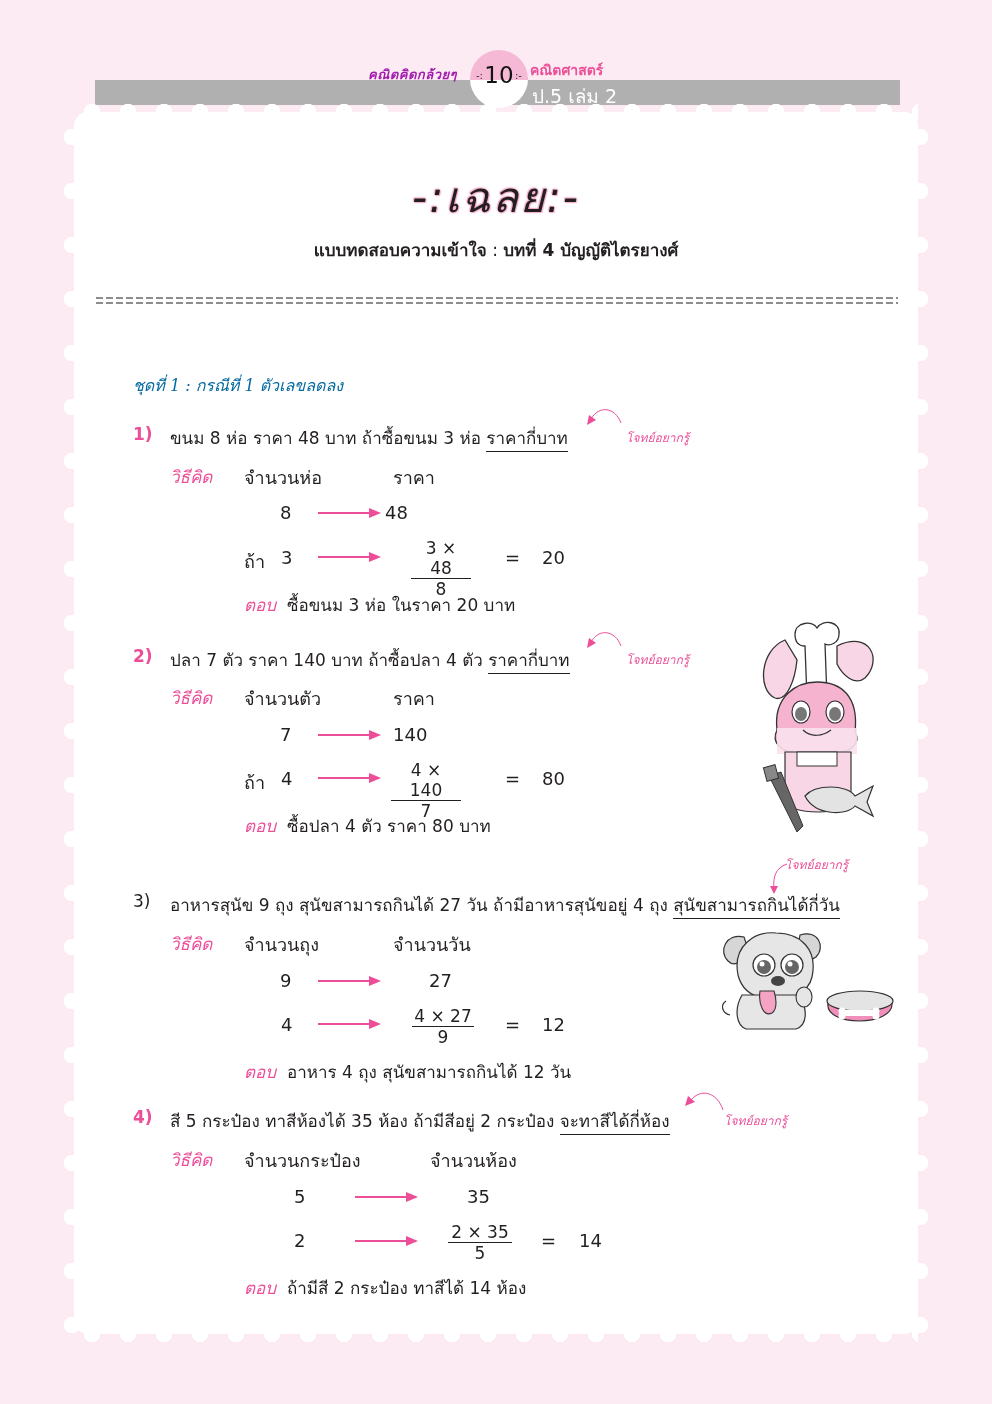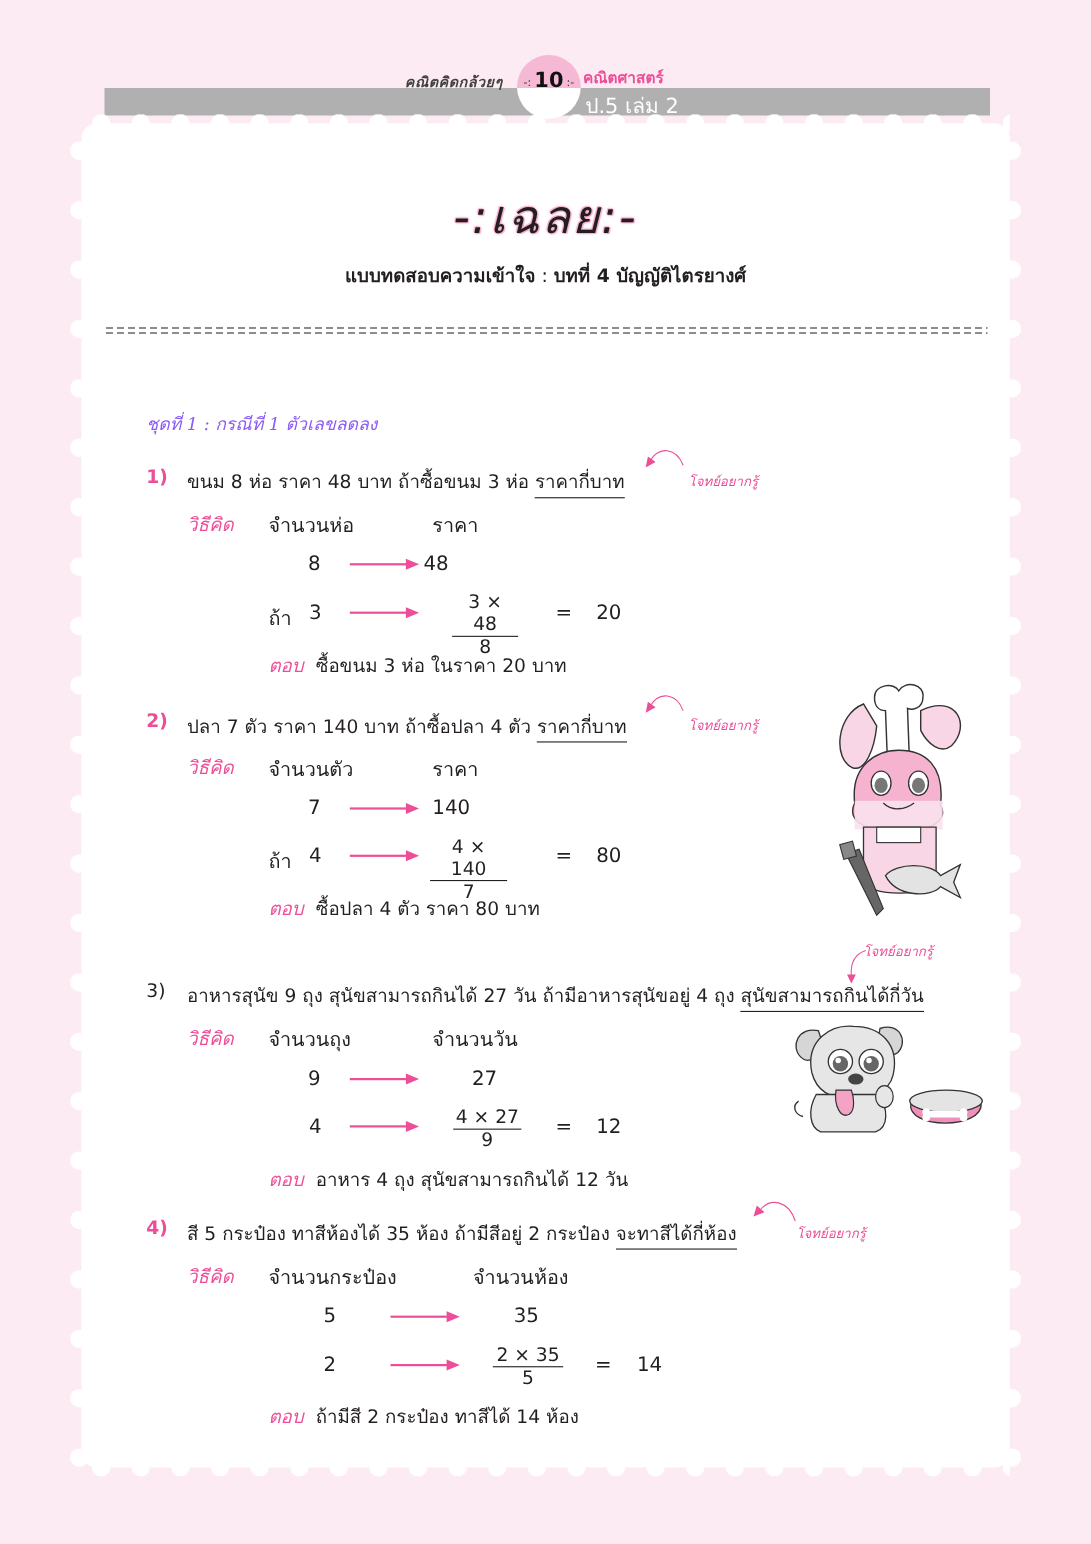--- a/index.html
+++ b/index.html
@@ -4,24 +4,24 @@
 <style>
   html, body { margin:0; padding:0; }
   body {
     width:992px; height:1404px; position:relative; overflow:hidden;
     background:#fcebf2;
     font-family:"DejaVu Sans","Liberation Sans",sans-serif;
     color:#231f20;
   }
   
   .hdr-bar { position:absolute; left:95px; top:80px; width:805px; height:25px; background:#b0b0b0; }
-  .hdr-left { position:absolute; left:368px; top:64px; font-size:13px; font-style:italic; color:#404040; font-weight:bold; letter-spacing:0.5px; }
+  .hdr-left { position:absolute; left:368px; top:64px; font-size:13px; font-style:italic; color:#a21caf; font-weight:bold; letter-spacing:0.5px; }
   .hdr-circle { position:absolute; left:470px; top:50px; width:58px; height:58px; border-radius:50%;
     background:linear-gradient(#f5b9d5 0 52%, #ffffff 52% 100%); }
-  .hdr-num { position:absolute; left:470px; top:62px; width:58px; text-align:center; font-size:19px; font-weight:bold; color:#111; }
+  .hdr-num { position:absolute; left:470px; top:62px; width:58px; text-align:center; font-size:23px; font-weight:normal; color:#111; }
   .hdr-dots-l { position:absolute; left:476px; top:70px; font-size:10px; color:#333; }
   .hdr-dots-r { position:absolute; left:515px; top:70px; font-size:10px; color:#333; }
   .hdr-right-top { position:absolute; left:530px; top:59px; font-size:14px; font-weight:bold; color:#ec4e98; }
   .hdr-right-bot { position:absolute; left:532px; top:81px; font-size:19px; color:#ffffff; }
 
   
   .panel { position:absolute; left:74px; top:112px; width:844px; height:1222px; background:#ffffff; border-radius:14px; }
   .scallop-top { position:absolute; left:74px; top:104px; width:844px; height:16px;
     background:radial-gradient(circle at 18px 8px, #fff 8px, transparent 8.5px) 0 0/36px 16px repeat-x; }
   .scallop-bot { position:absolute; left:74px; top:1326px; width:844px; height:16px;
@@ -33,21 +33,21 @@
 
   .title { position:absolute; left:0; width:992px; top:164px; text-align:center; font-size:42px; font-style:italic; color:#231f20;
     text-shadow:0 0 3px #f5a9cc, 0 0 2px #f5a9cc, 1px 1px 0 #f7b8d4, -1px -1px 0 #f7b8d4; letter-spacing:2px; }
   .subtitle { position:absolute; left:0; width:992px; top:236px; text-align:center; font-size:17px; font-weight:bold; color:#231f20; }
   .subtitle .light { font-weight:normal; }
   .rule { position:absolute; left:96px; top:297px; width:802px; height:8px;
     background:repeating-linear-gradient(90deg, #8d8d8d 0 7px, transparent 7px 10px);
     -webkit-mask:linear-gradient(#000 0 2px, transparent 2px 5px, #000 5px 7px, transparent 7px);
     mask:linear-gradient(#000 0 2px, transparent 2px 5px, #000 5px 7px, transparent 7px); }
 
-  .set-heading { position:absolute; left:133px; top:373px; font-size:16px; font-style:italic; color:#8b5cf6; font-family:"DejaVu Serif","Liberation Serif",serif; }
+  .set-heading { position:absolute; left:133px; top:373px; font-size:16px; font-style:italic; color:#0369a1; font-family:"DejaVu Serif","Liberation Serif",serif; }
 
   .abs { position:absolute; white-space:nowrap; }
   .qnum { font-size:17px; font-weight:bold; color:#ec4e98; }
   .qnum.plain { color:#231f20; font-weight:normal; }
   .qtext { font-size:17px; }
   .qtext u { text-decoration:none; border-bottom:1.5px solid #231f20; padding-bottom:3px; }
   .method { font-size:17px; font-style:italic; color:#ec4e98; }
   .col { font-size:18px; }
   .ans-label { font-size:17px; font-style:italic; color:#ec4e98; }
   .ans-text { font-size:17px; }

